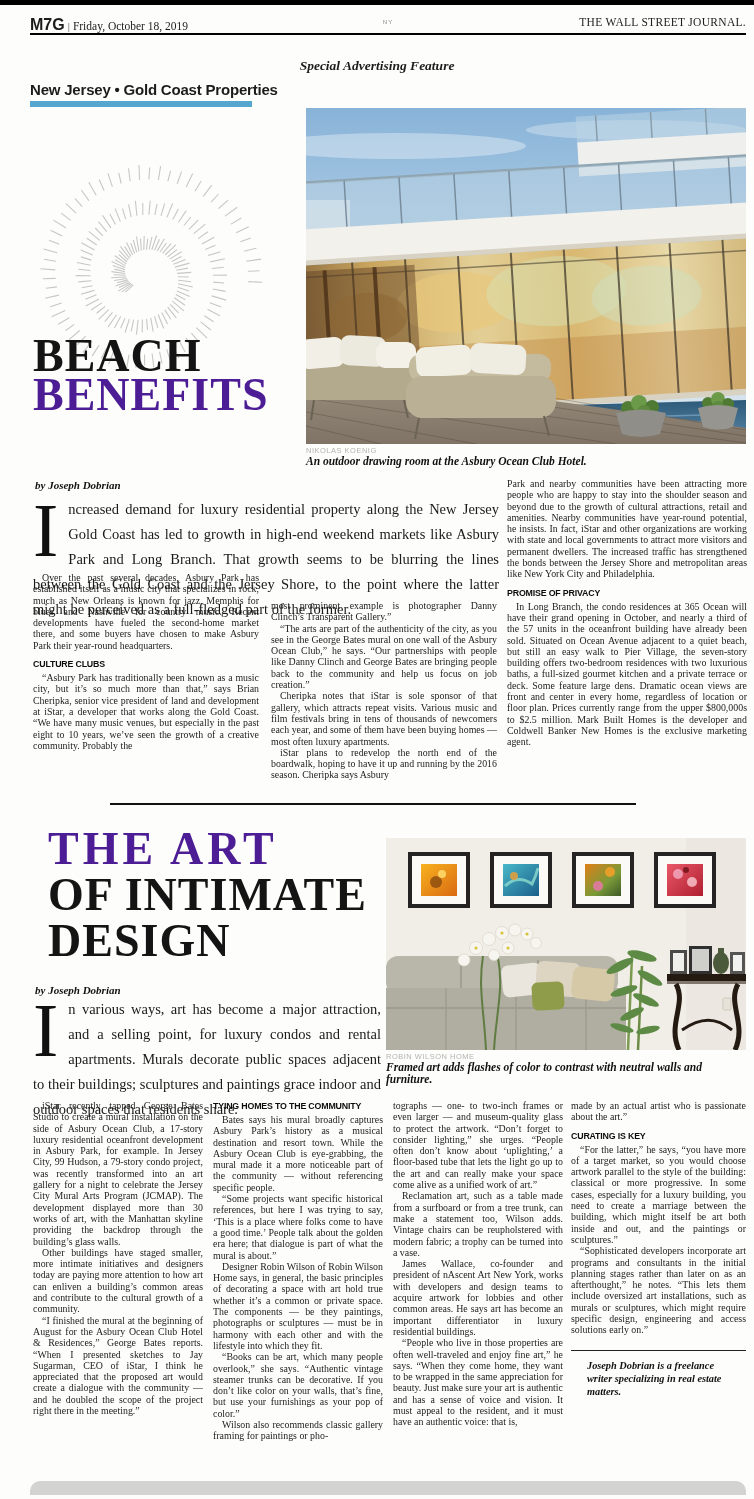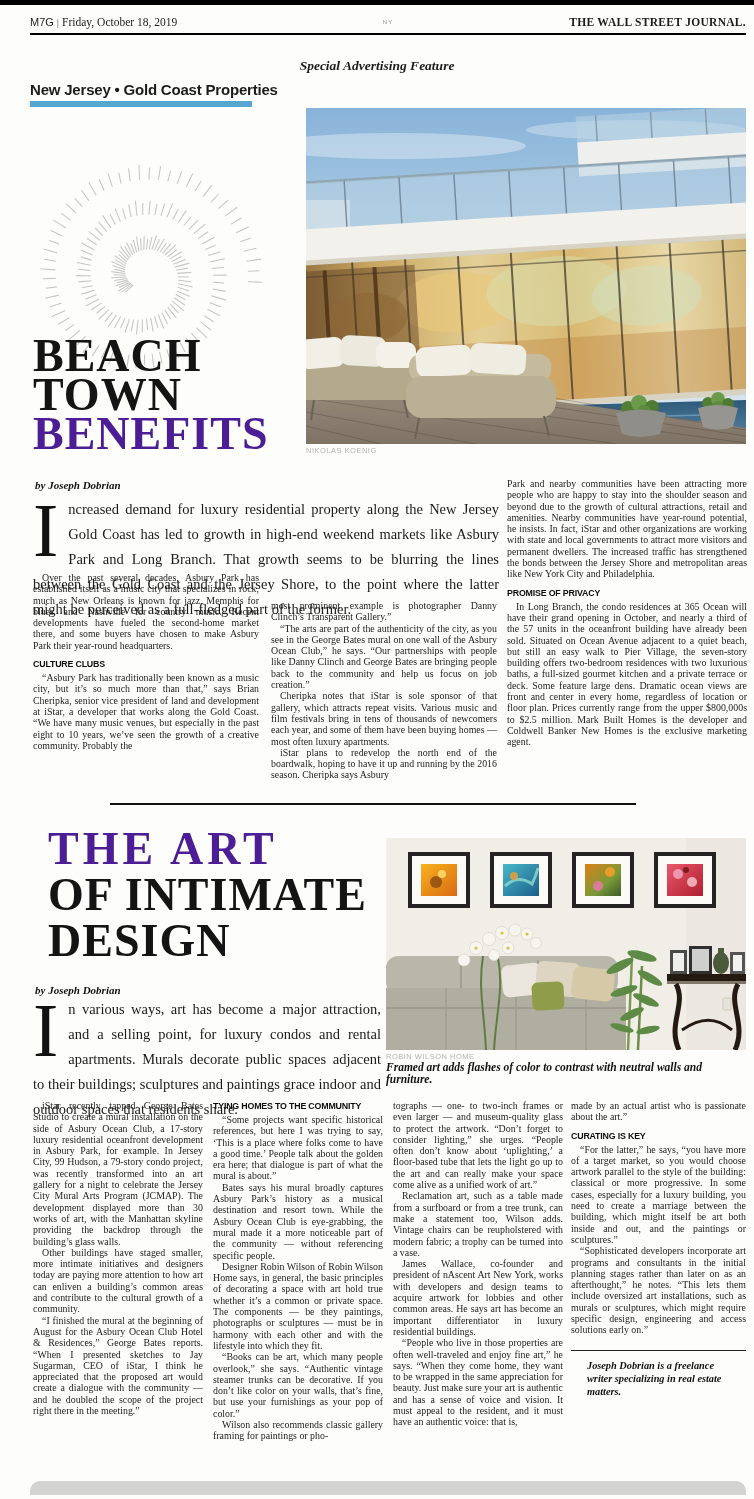--- a/index.html
+++ b/index.html
@@ -2,26 +2,26 @@
 <html lang="en"><head>
 <meta charset="utf-8">
 <style>
   html,body{margin:0;padding:0;background:#ffffff;}
   .page{position:relative;width:754px;height:1499px;background:#fdfdfb;overflow:hidden;
         font-family:"Liberation Serif",serif;color:#1c1c1c;}
   
   .top-black-bar{position:absolute;left:0;top:0;width:754px;height:5px;background:#000;}
   .masthead{position:absolute;left:30px;top:16px;width:716px;height:16px;}
   .mh-left{position:absolute;left:0;top:0;font-size:11.5px;}
-  .page-code{font-family:"Liberation Sans",sans-serif;font-weight:400;font-size:11px;}
+  .page-code{font-family:"Liberation Sans",sans-serif;font-weight:700;font-size:16px;}
   .mh-sep{color:#555;padding:0 3px;font-size:11px;}
   .mh-date{font-size:11.5px;}
   .mh-center{position:absolute;left:50%;transform:translateX(-50%);top:3px;font-family:"Liberation Sans",sans-serif;
              font-size:6px;color:#8a8a8a;letter-spacing:1px;}
-  .mh-right{position:absolute;right:0;top:0;font-size:11.5px;font-weight:700;letter-spacing:.3px;}
+  .mh-right{position:absolute;right:0;top:0;font-size:11.5px;font-weight:400;letter-spacing:.3px;}
   .mh-rule{position:absolute;left:30px;top:33px;width:716px;height:2px;background:#000;}
   .feature-label{position:absolute;left:0;top:58px;width:754px;text-align:center;
                  font-size:13.5px;font-weight:700;font-style:italic;}
   .section-label{position:absolute;left:30px;top:81px;font-family:"Liberation Sans",sans-serif;
                  font-weight:700;font-size:15px;letter-spacing:-.2px;}
   .section-bar{position:absolute;left:30px;top:101px;width:222px;height:6px;background:#56a7cf;}
   
   .sunburst{position:absolute;left:25px;top:168px;width:240px;height:250px;overflow:visible;z-index:0;}
   .a1-title{position:absolute;left:33px;top:336px;z-index:2;}
   .hl-line{font-family:"Liberation Serif",serif;font-weight:700;font-size:46px;letter-spacing:1px;color:#141414;}
@@ -90,21 +90,20 @@
   <div class="section-bar"></div>
 
   <div class="sunburst">
     <svg id="sunburst-svg" width="240" height="250" viewBox="0 0 240 250" style="overflow:visible">
         <path d="M108.4,116.8L100.3,124.2M107.2,116.1L96.8,123.9M106.0,115.3L93.1,123.1M104.8,114.4L94.0,119.6M103.7,113.2L90.6,118.0M102.8,111.9L92.1,114.7M101.9,110.5L89.1,112.5M101.2,109.0L86.2,109.8M100.6,107.3L88.6,106.8M100.2,105.5L86.4,103.6M100.0,103.7L89.3,101.1M100.0,101.8L87.7,97.5M100.2,99.8L86.6,93.6M100.6,97.9L90.3,91.8M101.3,95.9L89.9,87.7M102.1,94.0L93.9,86.7M103.2,92.1L94.3,82.6M104.5,90.3L95.4,78.4M106.0,88.6L99.6,78.4M107.7,87.0L101.5,74.4M109.6,85.6L105.7,75.3M111.7,84.4L108.3,71.8M113.9,83.3L111.5,68.5M116.3,82.5L115.5,70.5M118.8,81.9L119.2,67.9M121.4,81.6L122.8,70.6M124.1,81.5L127.0,68.8M126.8,81.7L131.6,67.5M129.6,82.2L134.5,71.2M132.3,82.9L139.3,70.8M135.0,84.0L141.4,75.0M137.6,85.4L146.1,75.6M140.1,87.0L151.0,76.7M142.5,88.9L152.0,81.6M144.7,91.1L156.6,83.7M146.7,93.6L156.5,88.6M148.5,96.2L160.6,91.6M150.0,99.1L164.5,95.1M151.3,102.2L163.1,100.1M152.2,105.4L166.2,104.4M152.9,108.8L163.9,109.0M153.2,112.3L166.1,113.8M153.1,115.8L167.8,119.0M152.7,119.3L164.1,123.1M151.9,122.9L164.8,128.5M150.8,126.4L160.4,131.8M149.3,129.8L160.0,137.2M147.4,133.1L158.9,142.9M145.2,136.3L153.6,144.9M142.7,139.2L151.4,150.2M139.8,141.9L145.8,151.2M136.7,144.4L142.6,155.9M133.2,146.5L138.7,160.5M129.5,148.4L132.9,159.9M125.7,149.8L128.2,163.6M121.6,150.9L122.5,161.9M117.4,151.6L117.2,164.6M113.1,151.9L111.4,166.8M108.7,151.7L106.2,163.5M104.3,151.1L100.1,164.5M100.0,150.1L95.6,160.2M95.7,148.6L89.4,160.0M91.5,146.7L83.0,159.1M87.5,144.4L79.8,153.6M83.7,141.6L73.7,151.4M80.2,138.4L71.6,145.3M76.9,134.9L66.1,142.0M74.0,131.0L60.7,138.0M71.5,126.8L60.4,131.3M69.3,122.4L55.9,126.3M67.6,117.7L56.8,119.7M66.4,112.8L53.4,113.9M65.6,107.7L50.6,107.6M65.4,102.5L53.4,101.3M65.6,97.3L51.9,94.5M66.4,92.1L55.9,88.9M67.7,86.9L55.7,81.9M69.5,81.9L56.3,74.8M71.8,77.0L61.8,70.3M74.6,72.3L63.8,63.4M77.9,67.8L70.2,60.0M81.7,63.7L73.5,53.6M85.9,59.9L77.6,47.4M90.5,56.5L84.8,45.9M95.4,53.6L90.1,40.6M100.7,51.1L97.5,40.6M106.2,49.1L103.6,36.4M111.9,47.7L110.4,32.8M117.8,46.9L117.8,34.9M123.9,46.6L125.2,32.7M129.9,46.9L132.0,36.1M136.0,47.9L139.7,35.4M141.9,49.4L147.6,35.5M147.8,51.5L153.4,40.9M153.5,54.2L161.2,42.6M158.9,57.5L165.8,49.0M164.0,61.4L173.1,52.1M168.7,65.7L180.3,56.1M173.1,70.6L183.0,63.8M176.9,75.9L189.2,69.2M180.3,81.5L190.4,77.2M183.1,87.6L195.5,83.7M185.3,93.9L200.0,90.8M186.9,100.5L198.8,99.2M187.9,107.2L201.9,107.1M188.2,114.1L199.1,115.0M187.8,121.0L200.5,123.4M186.7,127.9L201.1,132.1M184.9,134.7L196.1,139.1M182.5,141.3L194.9,147.8M179.4,147.8L188.6,153.8M175.7,153.9L185.8,162.0M171.3,159.7L182.1,170.1M166.4,165.1L174.1,174.2M160.9,169.9L168.8,181.5M154.9,174.3L160.2,183.9M148.5,178.1L153.7,190.0M141.7,181.3L146.3,195.5M134.5,183.7L137.1,195.5M127.1,185.5L128.8,199.4M119.5,186.6L119.7,197.6M111.8,186.9L110.8,199.9M104.1,186.5L101.4,201.3M96.3,185.3L93.1,196.8M88.7,183.3L83.6,196.4M81.2,180.6L76.3,190.4M74.1,177.1L67.1,188.1M67.2,172.9L57.9,184.7M60.7,168.1L52.4,176.7M54.7,162.5L44.1,171.7M49.3,156.4L40.3,162.8M44.4,149.8L33.1,156.2M40.2,142.6L26.5,148.7M36.6,135.0L25.3,138.8M33.9,127.1L20.2,130.2M31.9,118.9L20.9,120.3M30.7,110.4L17.7,110.8M30.3,101.9L15.3,100.8M30.8,93.3L18.9,91.3M32.1,84.7L18.6,81.0M34.3,76.2L24.0,72.3M37.3,68.0L25.6,62.2M41.1,60.0L28.4,52.1M45.7,52.4L36.2,45.1M51.1,45.2L40.9,35.7M57.2,38.6L49.9,30.3M63.9,32.6L56.3,22.0M71.2,27.2L63.7,14.2M79.1,22.5L74.1,11.6M87.4,18.6L82.9,5.4M96.2,15.5L93.7,4.8M105.2,13.3L103.5,0.4M114.5,11.9L114.0,-3.0M123.9,11.5L124.7,-0.5M133.4,12.0L135.6,-1.8M142.8,13.4L145.6,2.8M152.1,15.8L156.6,3.6M161.2,19.1L167.7,5.6M169.9,23.2L176.2,13.0M178.3,28.3L186.7,17.1M186.1,34.1L193.6,26.0M193.4,40.7L203.1,32.1M200.0,48.1L212.2,39.2M206.0,56.1L216.3,50.0M211.1,64.7L223.8,58.8M215.4,73.8L225.8,70.1M218.8,83.3L231.4,80.2M221.3,93.2L236.1,91.1M222.8,103.3L234.7,102.8M223.3,113.6L237.2,114.3" stroke="#c7c7c3" stroke-width="1.1" fill="none"></path>
       </svg>
   </div>
 
   <div class="a1-title">
     <div class="hl-line hl-dark">BEACH</div>
-    <div class="hl-line hl-dark">TOWN</div>
     <div class="hl-line hl-blue">BENEFITS</div>
   </div>
   <div class="byline a1-byline">by Joseph Dobrian</div>
 
   <div class="photo photo1">
     <svg viewBox="0 0 440 336" width="440" height="336">
       <defs>
         <linearGradient id="skyG" x1="0" y1="0" x2="0" y2="1">
           <stop offset="0" stop-color="#88b3d8"></stop>
             <stop offset="0.5" stop-color="#b8d3e8"></stop>
@@ -214,20 +213,21 @@
         <rect x="103" y="246" width="142" height="28" rx="12" fill="#c4bb9f"></rect>
         <rect x="110" y="238" width="56" height="30" rx="9" fill="#f1eee4" transform="rotate(-4 138 253)"></rect>
         <rect x="164" y="236" width="56" height="30" rx="9" fill="#efece1" transform="rotate(3 192 251)"></rect>
         <rect x="100" y="268" width="150" height="42" rx="16" fill="#b9b096"></rect>
         <line x1="113" y1="310" x2="109" y2="331" stroke="#6b6455" stroke-width="2"></line>
         <line x1="238" y1="308" x2="243" y2="328" stroke="#6b6455" stroke-width="2"></line>
       </g>
     </svg>
   </div>
   <div class="credit credit1">NIKOLAS KOENIG</div>
+  <div class="caption caption1">An outdoor drawing room at the Asbury Ocean Club Hotel.</div>
 
   <div class="intro intro1">
     <span class="dropcap">I</span><span>ncreased demand for luxury residential property along the New Jersey Gold Coast has led to growth in high-end weekend markets like Asbury Park and Long Branch. That growth seems to be blurring the lines between the Gold Coast and the Jersey Shore, to the point where the latter might be perceived as a full-fledged part of the former.</span>
   </div>
 
   <div class="col a1c1">
       <p class="para">Over the past several decades, Asbury Park has established itself as a music city that specializes in rock, much as New Orleans is known for jazz, Memphis for blues and Nashville for country music. Recent developments have fueled the second-home market there, and some buyers have chosen to make Asbury Park their year-round headquarters.</p>
       <div class="subhead">CULTURE CLUBS</div>
       <p class="para">“Asbury Park has traditionally been known as a music city, but it’s so much more than that,” says Brian Cheripka, senior vice president of land and development at iStar, a developer that works along the Gold Coast. “We have many music venues, but especially in the past eight to 10 years, we’ve seen the growth of a creative community. Probably the</p>
     </div>
@@ -374,22 +374,22 @@
   <div class="credit credit2">ROBIN WILSON HOME</div>
   <div class="caption caption2">Framed art adds flashes of color to contrast with neutral walls and furniture.</div>
 
   <div class="col2w a2c1">
       <p class="para">iStar recently tapped George Bates Studio to create a mural installation on the side of Asbury Ocean Club, a 17-story luxury residential oceanfront development in Asbury Park, for example. In Jersey City, 99 Hudson, a 79-story condo project, was recently transformed into an art gallery for a night to celebrate the Jersey City Mural Arts Program (JCMAP). The development displayed more than 30 works of art, with the Manhattan skyline providing the backdrop through the building’s glass walls.</p>
       <p class="para">Other buildings have staged smaller, more intimate initiatives and designers today are paying more attention to how art can enliven a building’s common areas and contribute to the cultural growth of a community.</p>
       <p class="para">“I finished the mural at the beginning of August for the Asbury Ocean Club Hotel &amp; Residences,” George Bates reports. “When I presented sketches to Jay Sugarman, CEO of iStar, I think he appreciated that the proposed art would create a dialogue with the community — and he doubled the scope of the project right there in the meeting.”</p>
     </div>
   <div class="col2w a2c2">
       <div class="subhead">TYING HOMES TO THE COMMUNITY</div>
+      <p class="para">Bates says his mural broadly captures Asbury Park’s history as a musical destination and resort town. While the Asbury Ocean Club is eye-grabbing, the mural made it a more noticeable part of the community — without referencing specific people.</p>
       <p class="para">“Some projects want specific historical references, but here I was trying to say, ‘This is a place where folks come to have a good time.’ People talk about the golden era here; that dialogue is part of what the mural is about.”</p>
-      <p class="para">Bates says his mural broadly captures Asbury Park’s history as a musical destination and resort town. While the Asbury Ocean Club is eye-grabbing, the mural made it a more noticeable part of the community — without referencing specific people.</p>
       <p class="para">Designer Robin Wilson of Robin Wilson Home says, in general, the basic principles of decorating a space with art hold true whether it’s a common or private space. The components — be they paintings, photographs or sculptures — must be in harmony with each other and with the lifestyle into which they fit.</p>
       <p class="para">“Books can be art, which many people overlook,” she says. “Authentic vintage steamer trunks can be decorative. If you don’t like color on your walls, that’s fine, but use your furnishings as your pop of color.”</p>
       <p class="para">Wilson also recommends classic gallery framing for paintings or pho-</p>
     </div>
   <div class="col2w a2c3">
       <p class="para ni">tographs — one- to two-inch frames or even larger — and museum-quality glass to protect the artwork. “Don’t forget to consider lighting,” she urges. “People often don’t know about ‘uplighting,’ a floor-based tube that lets the light go up to the art and can really make your space come alive as a unified work of art.”</p>
       <p class="para">Reclamation art, such as a table made from a surfboard or from a tree trunk, can make a statement too, Wilson adds. Vintage chairs can be reupholstered with modern fabric; a trophy can be turned into a vase.</p>
       <p class="para">James Wallace, co-founder and president of nAscent Art New York, works with developers and design teams to acquire artwork for lobbies and other common areas. He says art has become an important differentiator in luxury residential buildings.</p>
       <p class="para">“People who live in those properties are often well-traveled and enjoy fine art,” he says. “When they come home, they want to be wrapped in the same appreciation for beauty. Just make sure your art is authentic and has a sense of voice and vision. It must appeal to the resident, and it must have an authentic voice: that is,</p>
     </div>

